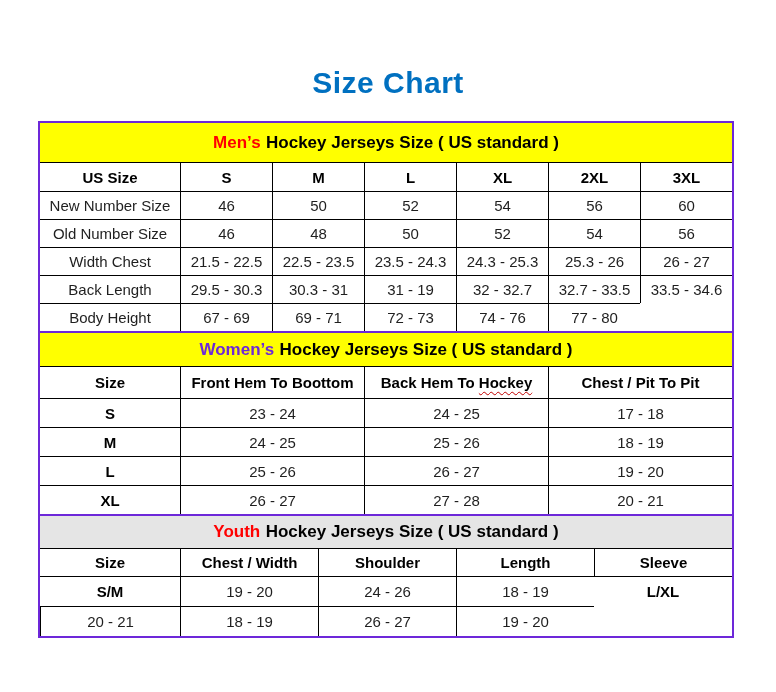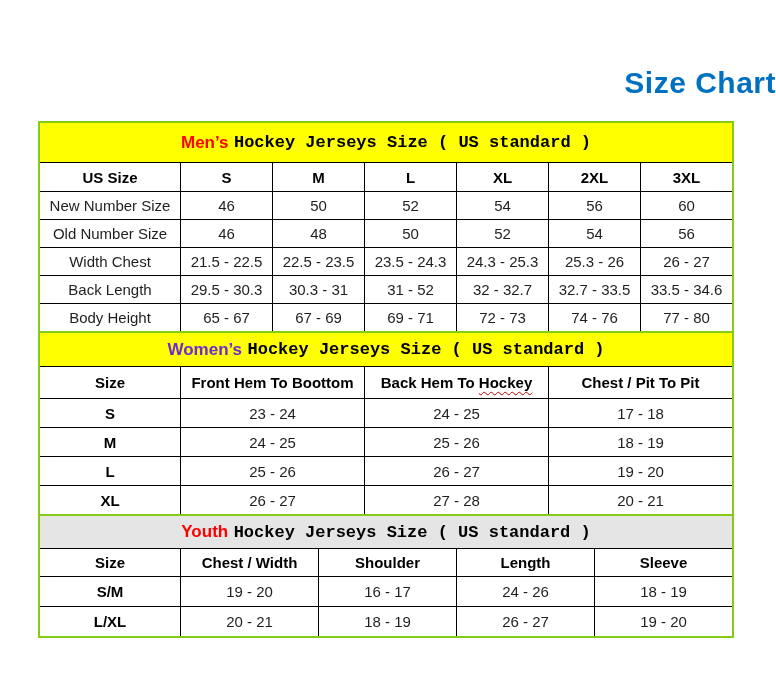--- a/index.html
+++ b/index.html
@@ -7,34 +7,34 @@
     position:relative;
     width:776px;height:692px;
     background:#ffffff;
     font-family:"Liberation Sans", sans-serif;
     color:#1f1f1f;
     overflow:hidden;
   }
   .page-title{
     position:absolute;
     top:66px;left:0;width:776px;
-    text-align:right;
+    text-align:center;
     font-size:30px;
     font-weight:bold;
     letter-spacing:0.5px;
   }
   .tables{
     position:absolute;
     top:121px;left:38px;
     width:696px;
   }
   .tbl{
     display:grid;
     box-sizing:border-box;
-    border:2px solid #84cc16;
+    border:2px solid #6d28d9;
     background:#ffffff;
   }
   .tbl + .tbl{ border-top:none; }
   .tbl-mens{
     grid-template-columns:140px repeat(6,1fr);
     grid-template-rows:39px 29px 28px 28px 28px 28px 28px;
   }
   .tbl-womens{
     grid-template-columns:140px repeat(3,1fr);
     grid-template-rows:33px 32px 29px 29px 29px 29px;
@@ -45,21 +45,21 @@
   }
   .band{
     grid-column:1 / -1;
     display:flex;
     align-items:center;
     justify-content:center;
     font-size:17px;
     font-weight:bold;
     color:#000;
   }
-  .band-rest{ margin-left:0.32em;font-family:Liberation Mono, monospace; }
+  .band-rest{ margin-left:0.32em; }
   .cell{
     display:flex;
     align-items:center;
     justify-content:center;
     border-top:1px solid #000;
     border-left:1px solid #000;
     font-size:15px;
     white-space:nowrap;
     overflow:hidden;
   }
@@ -118,27 +118,26 @@
       <div class="cell">21.5 - 22.5</div>
       <div class="cell">22.5 - 23.5</div>
       <div class="cell">23.5 - 24.3</div>
       <div class="cell">24.3 - 25.3</div>
       <div class="cell">25.3 - 26</div>
       <div class="cell">26 - 27</div>
 
       <div class="cell fc">Back Length</div>
       <div class="cell">29.5 - 30.3</div>
       <div class="cell">30.3 - 31</div>
-      <div class="cell">31 - 52</div>
+      <div class="cell">31 - 19</div>
       <div class="cell">32 - 32.7</div>
       <div class="cell">32.7 - 33.5</div>
       <div class="cell">33.5 - 34.6</div>
 
       <div class="cell fc">Body Height</div>
-      <div class="cell">65 - 67</div>
       <div class="cell">67 - 69</div>
       <div class="cell">69 - 71</div>
       <div class="cell">72 - 73</div>
       <div class="cell">74 - 76</div>
       <div class="cell">77 - 80</div>
     </div>
 
     <div class="tbl tbl-womens">
       <div class="band" style="background:#FFFF00">
         <span style="color:#6d28d9">Women’s</span>
@@ -181,21 +180,20 @@
       </div>
 
       <div class="cell hd fc">Size</div>
       <div class="cell hd">Chest / Width</div>
       <div class="cell hd">Shoulder</div>
       <div class="cell hd">Length</div>
       <div class="cell hd">Sleeve</div>
 
       <div class="cell lb fc">S/M</div>
       <div class="cell">19 - 20</div>
-      <div class="cell">16 - 17</div>
       <div class="cell">24 - 26</div>
       <div class="cell">18 - 19</div>
 
       <div class="cell lb fc">L/XL</div>
       <div class="cell">20 - 21</div>
       <div class="cell">18 - 19</div>
       <div class="cell">26 - 27</div>
       <div class="cell">19 - 20</div>
     </div>
 

